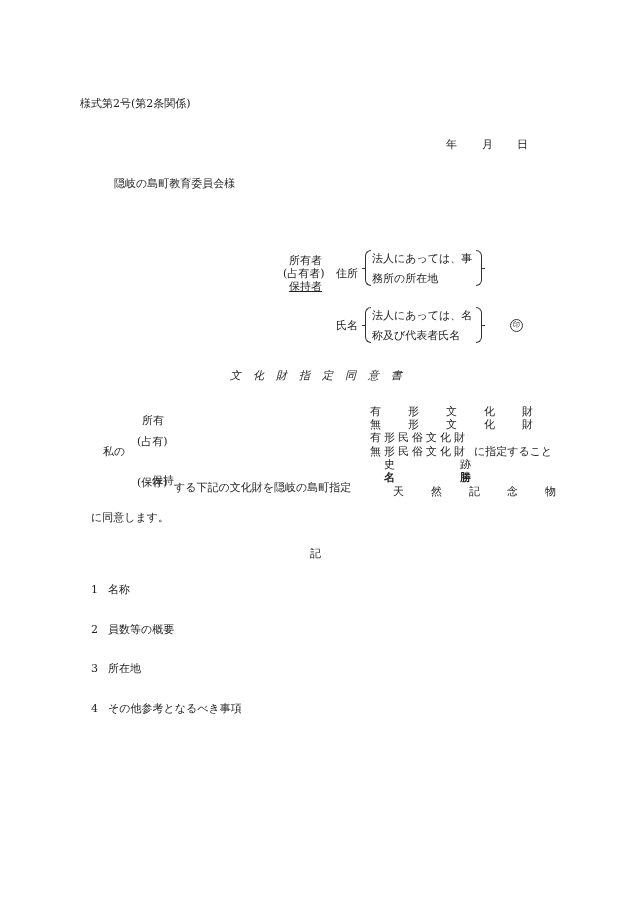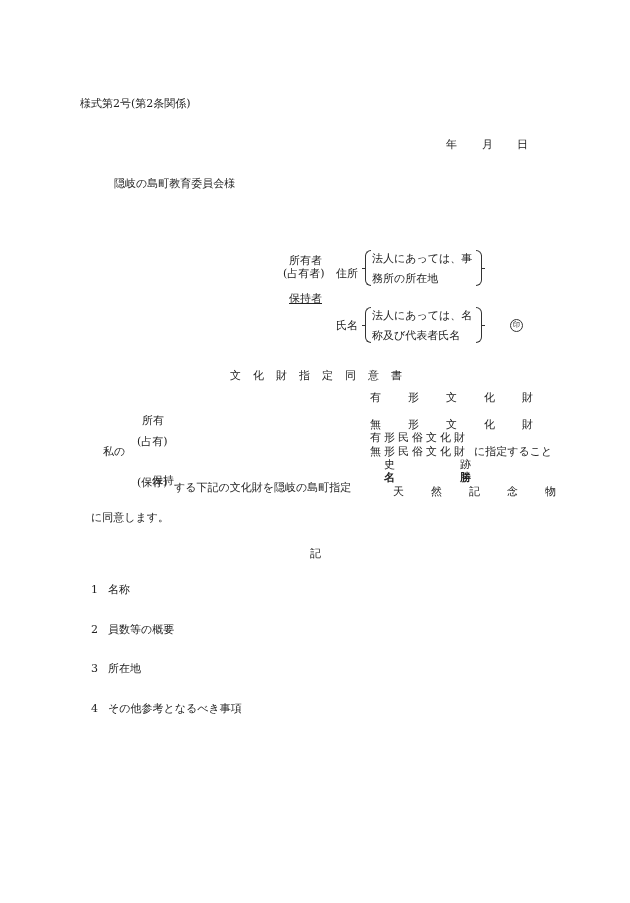--- a/index.html
+++ b/index.html
@@ -2,21 +2,21 @@
 <html><head>
   <meta charset="utf-8">
   <style>
     html, body { margin: 0; padding: 0; background: #ffffff; }
     body {
       width: 630px; height: 903px; position: relative; overflow: hidden;
       font-family: "DejaVu Serif", "Liberation Serif", serif;
       color: #222222; font-size: 11px;
     }
     .abs { position: absolute; white-space: nowrap; line-height: 1; }
-    .spaced { letter-spacing: 12px; }
+    .spaced { letter-spacing: 12px; font-style: italic; }
     .brace {
       position: absolute; border: 1px solid #333; width: 5px;
     }
     .brace-l { border-right: none; border-radius: 6px 0 0 6px; }
     .brace-r { border-left: none; border-radius: 0 6px 6px 0; }
     .brace-l::after, .brace-r::after {
       content: ""; position: absolute; top: 50%; width: 3px; height: 1px; background: #333;
     }
     .brace-l::after { left: -4px; }
     .brace-r::after { right: -4px; }
@@ -32,21 +32,21 @@
 
 <div class="abs" style="left:446px; top:139px;">年</div>
 <div class="abs" style="left:482px; top:139px;">月</div>
 <div class="abs" style="left:517px; top:139px;">日</div>
 
 <div class="abs" style="left:114px; top:178px;">隠岐の島町教育委員会様</div>
 
 <div>
   <div class="abs" style="left:289px; top:255px;">所有者</div>
   <div class="abs" style="left:283px; top:268px;">(占有者)</div>
-  <div class="abs" style="left:289px; top:293px;text-decoration:underline;">保持者</div>
+  <div class="abs" style="left:289px; top:281px;text-decoration:underline;">保持者</div>
 </div>
 <div class="abs" style="left:336px; top:268px;">住所</div>
 <div class="brace brace-l" style="left:365px; top:250px; height:34px;"></div>
 <div class="abs" style="left:372px; top:253px;">法人にあっては、事</div>
 <div class="abs" style="left:372px; top:273px;">務所の所在地</div>
 <div class="brace brace-r" style="left:476px; top:250px; height:34px;"></div>
 
 <div class="abs" style="left:336px; top:320px;">氏名</div>
 <div class="brace brace-l" style="left:365px; top:307px; height:34px;"></div>
 <div class="abs" style="left:372px; top:310px;">法人にあっては、名</div>
@@ -59,21 +59,21 @@
 <div class="abs" style="left:103px; top:446px;">私の</div>
 <div>
   <div class="abs" style="left:142px; top:415px;">所有</div>
   <div class="abs" style="left:137px; top:436px;">(占有)</div>
   <div class="abs" style="left:142px; top:475px;margin-left:10px;">保持</div>
   <div class="abs" style="left:137px; top:477px;">(保存)</div>
 </div>
 <div class="abs" style="left:174px; top:446px;margin-top:36px;">する下記の文化財を隠岐の島町指定</div>
 
 <div>
-  <div class="abs" style="left:370px; top:392px; letter-spacing:8px;text-align:center;">有　形　文　化　財</div>
+  <div class="abs" style="left:370px; top:406px; letter-spacing:8px;text-align:center;">有　形　文　化　財</div>
   <div class="abs" style="left:370px; top:419px; letter-spacing:8px;text-align:center;">無　形　文　化　財</div>
   <div class="abs" style="left:370px; top:432px; letter-spacing:3px;">有形民俗文化財</div>
   <div class="abs" style="left:370px; top:446px; letter-spacing:3px;">無形民俗文化財</div>
   <div class="abs" style="left:384px; top:459px; letter-spacing:8px;">史　　　跡</div>
   <div class="abs" style="left:384px; top:472px; letter-spacing:8px;font-weight:bold;">名　　　勝</div>
   <div class="abs" style="left:370px; top:486px; letter-spacing:8px;margin-left:23px;">天　然　記　念　物</div>
 </div>
 <div class="abs" style="left:474px; top:446px;">に指定すること</div>
 
 <div class="abs" style="left:91px; top:512px;">に同意します。</div>

